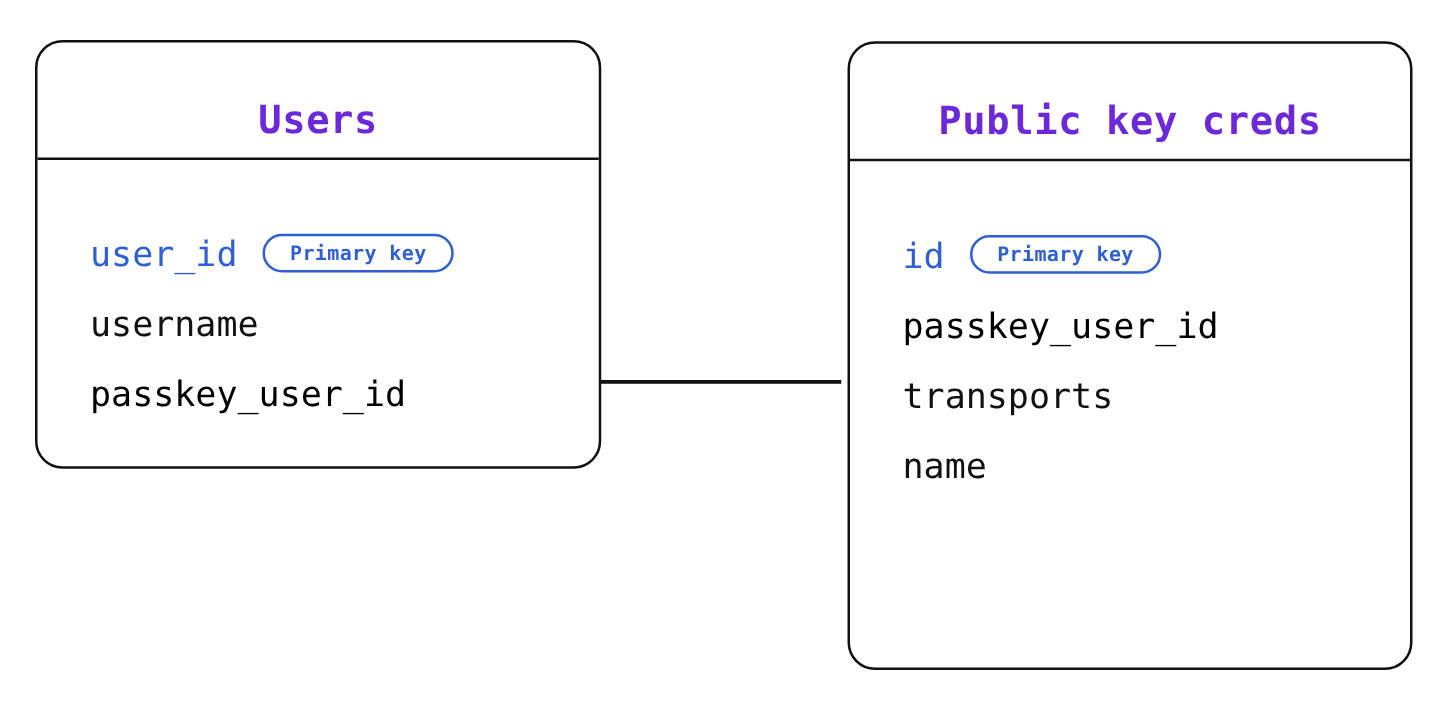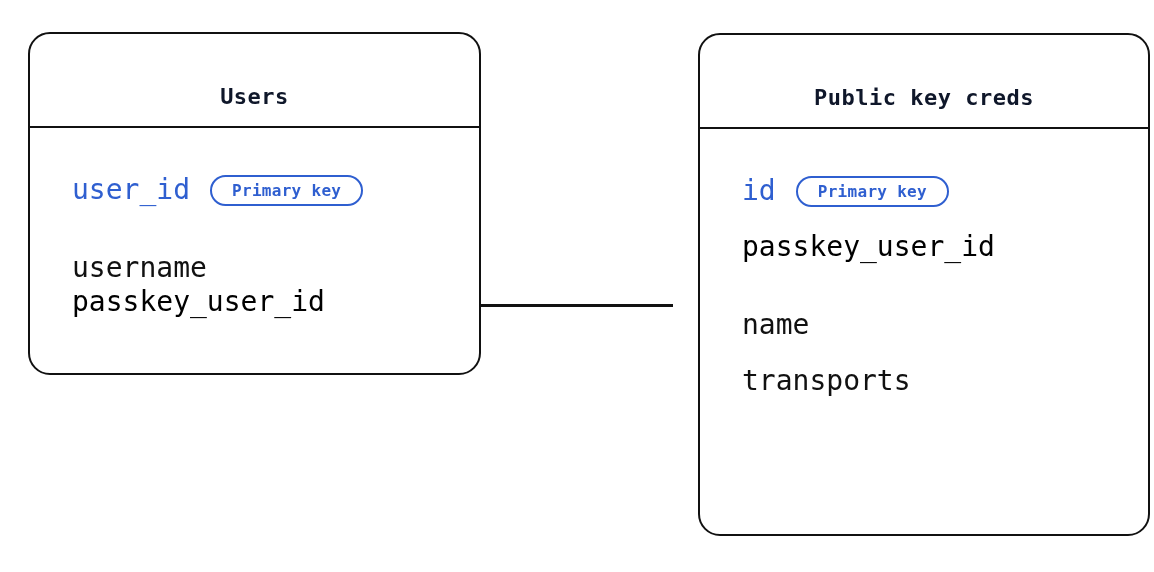--- a/index.html
+++ b/index.html
@@ -34,36 +34,36 @@
     height: 92px;
     flex: 0 0 auto;
     display: flex;
     align-items: center;
     justify-content: center;
     border-bottom: 2.5px solid #111111;
   }
   .entity-title {
     font-family: "DejaVu Sans Mono", "Liberation Mono", monospace;
     font-weight: 700;
-    font-size: 22px;
+    font-size: 31px;
     letter-spacing: 0.5px;
-    color: #0f172a;
+    color: #6d28d9;
     white-space: nowrap;
     margin-top: 32px;
   }
   .entity-fields {
     flex: 1 1 auto;
     padding: 34px 0 0 0;
   }
 
   
   .field-row {
     height: 56px;
     display: flex;
-    align-items: center;
+    align-items: flex-end;
     padding-left: 42px;
     box-sizing: border-box;
   }
   .field-name {
     font-family: "DejaVu Sans Mono", "Liberation Mono", monospace;
     font-size: 28px;
     line-height: 1;
     color: #111111;
     white-space: nowrap;
   }
@@ -124,43 +124,43 @@
         <span class="field-name color-black">username</span>
       </div>
 
       <div class="field-row">
         <span class="field-name color-orange">passkey_user_id</span>
       </div>
 
     </div>
   </div>
 
-  <div class="entity" style="left:698px; top:33px; width:452px; height:503px;">
+  <div class="entity" style="left:678px; top:33px; width:452px; height:503px;">
     <div class="entity-header">
       <div class="entity-title">Public key creds</div>
     </div>
     <div class="entity-fields">
 
       <div class="field-row">
         <span class="field-name color-blue">id</span>
         <span class="pk-badge">
           <span class="pk-badge-label">Primary key</span>
         </span>
       </div>
 
 
       <div class="field-row">
         <span class="field-name color-orange">passkey_user_id</span>
       </div>
 
 
       <div class="field-row">
-        <span class="field-name color-black">name</span>
+        <span class="field-name color-black">transports</span>
       </div>
 
       <div class="field-row">
-        <span class="field-name color-black">transports</span>
+        <span class="field-name color-black">name</span>
       </div>
 
     </div>
   </div>
 
 </div>
 
 </body></html>

